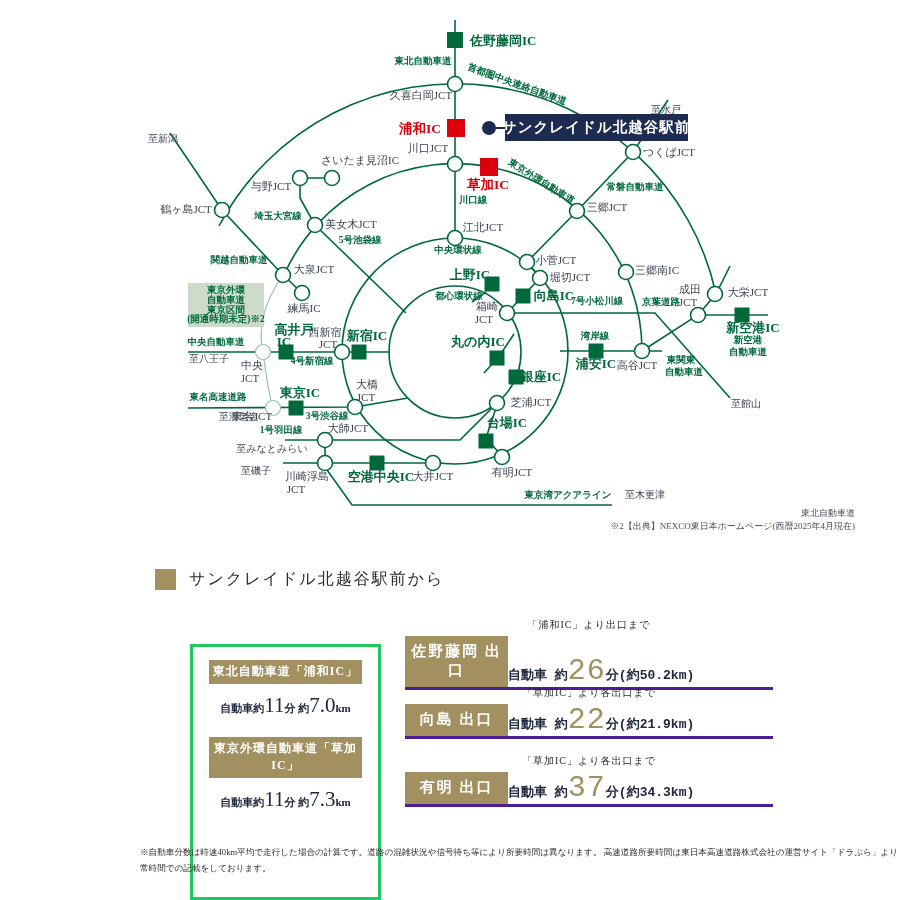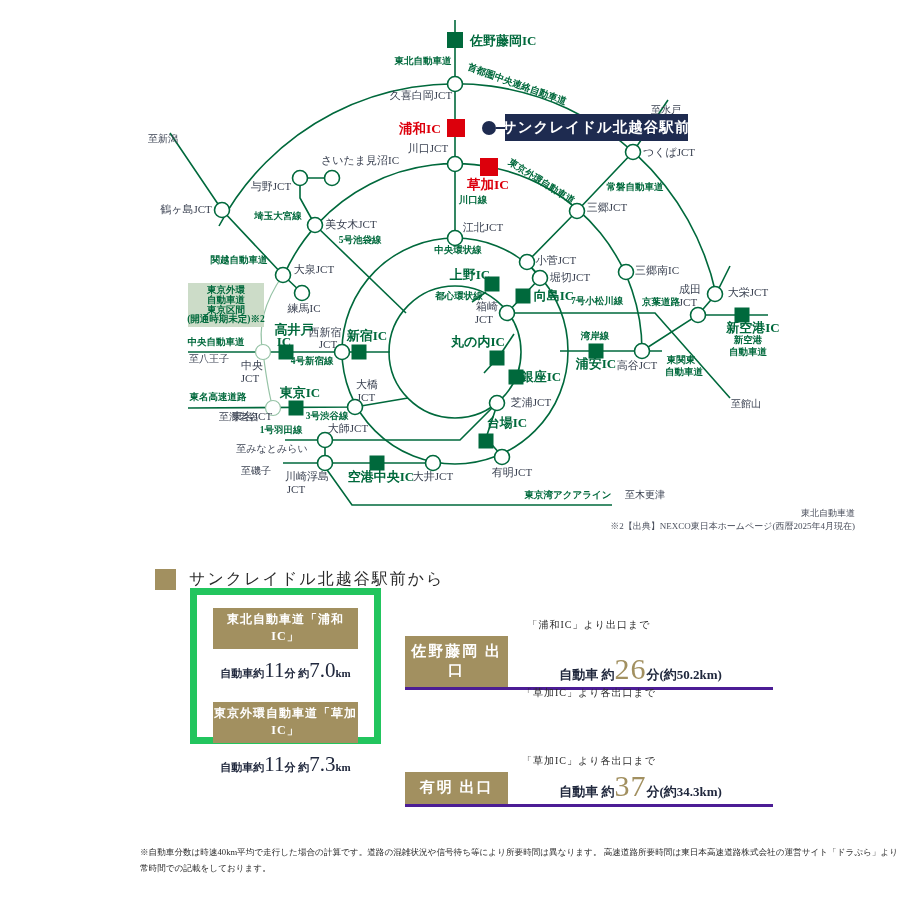--- a/index.html
+++ b/index.html
@@ -3,30 +3,30 @@
 <meta charset="utf-8">
 <style>
   html,body{margin:0;padding:0;background:#fff;}
   body{width:898px;height:900px;font-family:"Liberation Serif","DejaVu Serif",serif;color:#3b4252;}
   .wrap{position:relative;width:898px;height:900px;overflow:hidden;background:#fff;}
   #map-svg{position:absolute;left:0;top:0;}
   .map-note{position:absolute;top:507px;right:43px;text-align:right;font-size:9px;line-height:1.45;color:#4a4f5c;}
   .sec-head{position:absolute;left:155px;top:569px;display:flex;align-items:center;}
   .sec-bullet{width:21px;height:21px;background:#a29060;margin-right:13px;}
   .sec-title{font-size:16px;color:#2a2a2a;letter-spacing:2px;}
-  .left-box{position:absolute;left:190px;top:588px;width:191px;height:156px;border:7px solid #22c55e;background:#fff;box-sizing:border-box;}
+  .left-box{position:absolute;left:190px;top:644px;width:191px;height:256px;border:3px solid #22c55e;background:#fff;box-sizing:border-box;}
   .lb-item{margin:13px 16px 0 16px;}
   .lb-head{background:#a29060;color:#fff;text-align:center;font-size:12px;font-weight:bold;padding:3px 0 4px;letter-spacing:1px;}
   .lb-val{text-align:center;font-size:11px;font-weight:bold;color:#20283d;padding:9px 0 6px;}
   .lb-val .num{font-size:21px;font-weight:normal;}
   .rowitem{position:absolute;left:405px;width:368px;}
   .row-cap{font-size:10px;color:#2a2a2a;margin-bottom:4px;letter-spacing:1px;text-align:center;}
   .row-body{display:flex;align-items:flex-end;border-bottom:3px solid #4c1d95;}
   .row-exit{width:103px;background:#a29060;color:#fff;font-size:15px;font-weight:bold;text-align:center;padding:6px 0 7px;letter-spacing:2px;}
-  .row-time{flex:1;text-align:center;font-size:13px;font-weight:bold;color:#20283d;padding-bottom:3px;white-space:nowrap;}
+  .row-time{flex:1;text-align:left;font-size:13px;font-weight:bold;color:#20283d;padding-bottom:3px;white-space:nowrap;font-family:Liberation Mono, monospace;}
   .row-time .big{font-size:30px;font-weight:normal;color:#a29060;line-height:0.85;letter-spacing:1px;}
   .foot{position:absolute;left:140px;top:845px;width:756px;font-size:8.6px;color:#2a2a2a;line-height:1.85;}
   .foot div{white-space:nowrap;}
   
   text{font-family:"Liberation Serif","DejaVu Serif",serif;}
   .l-road{fill:#00693c;font-size:9.5px;font-weight:bold;}
   .l-dest{fill:#3b4252;font-size:10px;}
   .l-jct{fill:#3b4252;font-size:11px;}
   .l-ic{fill:#00693c;font-size:13px;font-weight:bold;}
   .l-red{fill:#dc000c;font-size:13.5px;font-weight:bold;}
@@ -225,20 +225,24 @@
   <div class="rowitem" style="top:618px;">
     <div class="row-cap">「浦和IC」より出口まで</div>
     <div class="row-body">
       <div class="row-exit">佐野藤岡 出口</div>
       <div class="row-time"><span>自動車 約</span><span class="big">26</span><span>分</span><span>(約50.2km)</span></div>
     </div>
   </div>
 
   <div class="rowitem" style="top:686px;">
     <div class="row-cap">「草加IC」より各出口まで</div>
+    <div class="row-body">
+      <div class="row-exit">向島 出口</div>
+      <div class="row-time"><span>自動車 約</span><span class="big">22</span><span>分</span><span>(約21.9km)</span></div>
+    </div>
   </div>
 
   <div class="rowitem" style="top:754px;">
     <div class="row-cap">「草加IC」より各出口まで</div>
     <div class="row-body">
       <div class="row-exit">有明 出口</div>
       <div class="row-time"><span>自動車 約</span><span class="big">37</span><span>分</span><span>(約34.3km)</span></div>
     </div>
   </div>
 

